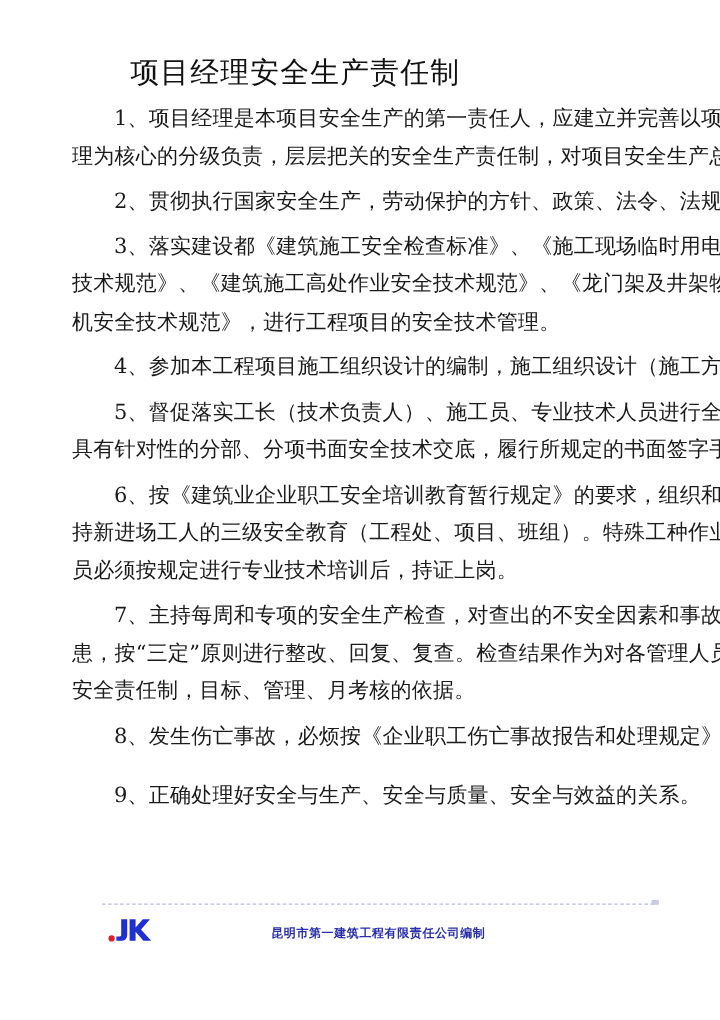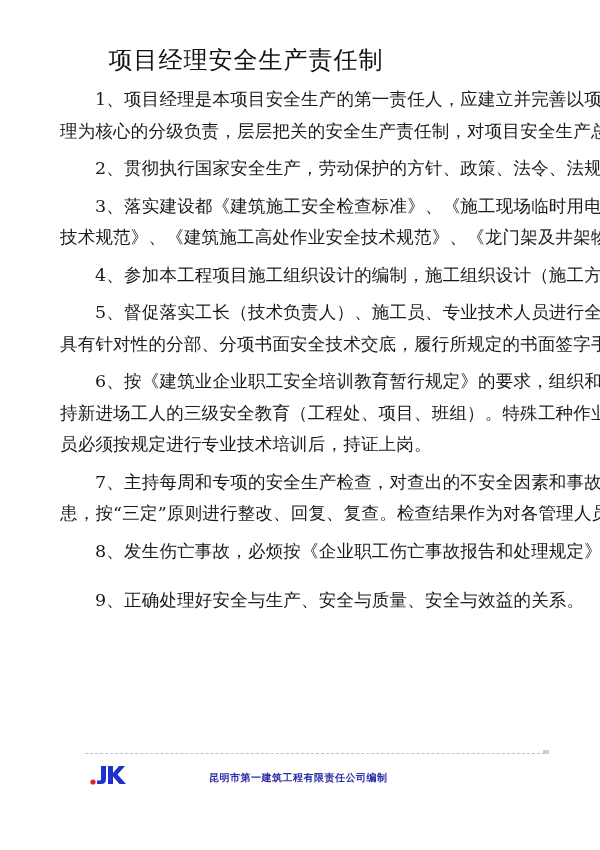--- a/index.html
+++ b/index.html
@@ -63,21 +63,21 @@
     .logo {
       position: absolute;
       top: 764px;
       left: 89px;
       width: 40px;
       height: 22px;
     }
     .footer-text {
       position: absolute;
       top: 771px;
-      left: 209px;
+      left: 226px;
       font-family: Liberation Sans, sans-serif;
       font-size: 10px;
       font-weight: bold;
       color: #2a2fa8;
       letter-spacing: 0.5px;
       white-space: nowrap;
     }
   </style>
 </head>
 <body>
@@ -88,36 +88,38 @@
   <p class="para-block" style="margin:0 0 6px 0;">
     <span class="line first">1、项目经理是本项目安全生产的第一责任人，应建立并完善以项目经</span>
     <span class="line">理为核心的分级负责，层层把关的安全生产责任制，对项目安全生产总负责。</span>
   </p>
   <p class="para-block" style="margin:0 0 6px 0;">
     <span class="line first">2、贯彻执行国家安全生产，劳动保护的方针、政策、法令、法规。</span>
   </p>
   <p class="para-block" style="margin:0 0 6px 0;">
     <span class="line first">3、落实建设都《建筑施工安全检查标准》、《施工现场临时用电安全</span>
     <span class="line">技术规范》、《建筑施工高处作业安全技术规范》、《龙门架及井架物料提升</span>
+    <span class="line">机安全技术规范》，进行工程项目的安全技术管理。</span>
   </p>
   <p class="para-block" style="margin:0 0 6px 0;">
     <span class="line first">4、参加本工程项目施工组织设计的编制，施工组织设计（施工方案）</span>
   </p>
   <p class="para-block" style="margin:0 0 6px 0;">
     <span class="line first">5、督促落实工长（技术负责人）、施工员、专业技术人员进行全面的</span>
     <span class="line">具有针对性的分部、分项书面安全技术交底，履行所规定的书面签字手续。</span>
   </p>
   <p class="para-block" style="margin:0 0 6px 0;">
     <span class="line first">6、按《建筑业企业职工安全培训教育暂行规定》的要求，组织和主</span>
     <span class="line">持新进场工人的三级安全教育（工程处、项目、班组）。特殊工种作业人</span>
     <span class="line">员必须按规定进行专业技术培训后，持证上岗。</span>
   </p>
   <p class="para-block" style="margin:0 0 6px 0;">
     <span class="line first">7、主持每周和专项的安全生产检查，对查出的不安全因素和事故隐</span>
     <span class="line">患，按“三定”原则进行整改、回复、复查。检查结果作为对各管理人员</span>
+    <span class="line">安全责任制，目标、管理、月考核的依据。</span>
   </p>
   <p class="para-block" style="margin:0 0 6px 0;">
     <span class="line first">8、发生伤亡事故，必烦按《企业职工伤亡事故报告和处理规定》立</span>
   </p>
   <p class="para-block" style="margin:18px 0 6px 0;">
     <span class="line first">9、正确处理好安全与生产、安全与质量、安全与效益的关系。</span>
   </p>
 </div>
 
 <div class="footer-rule"></div>

